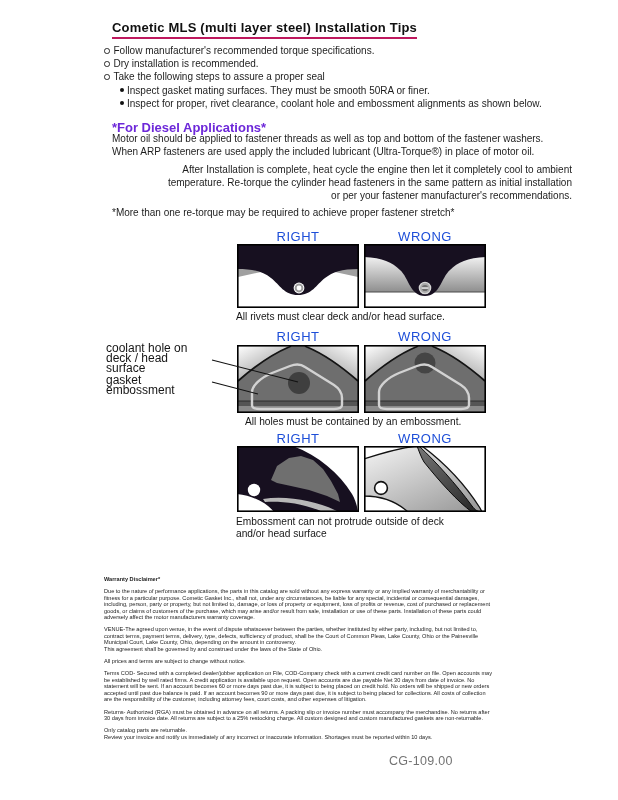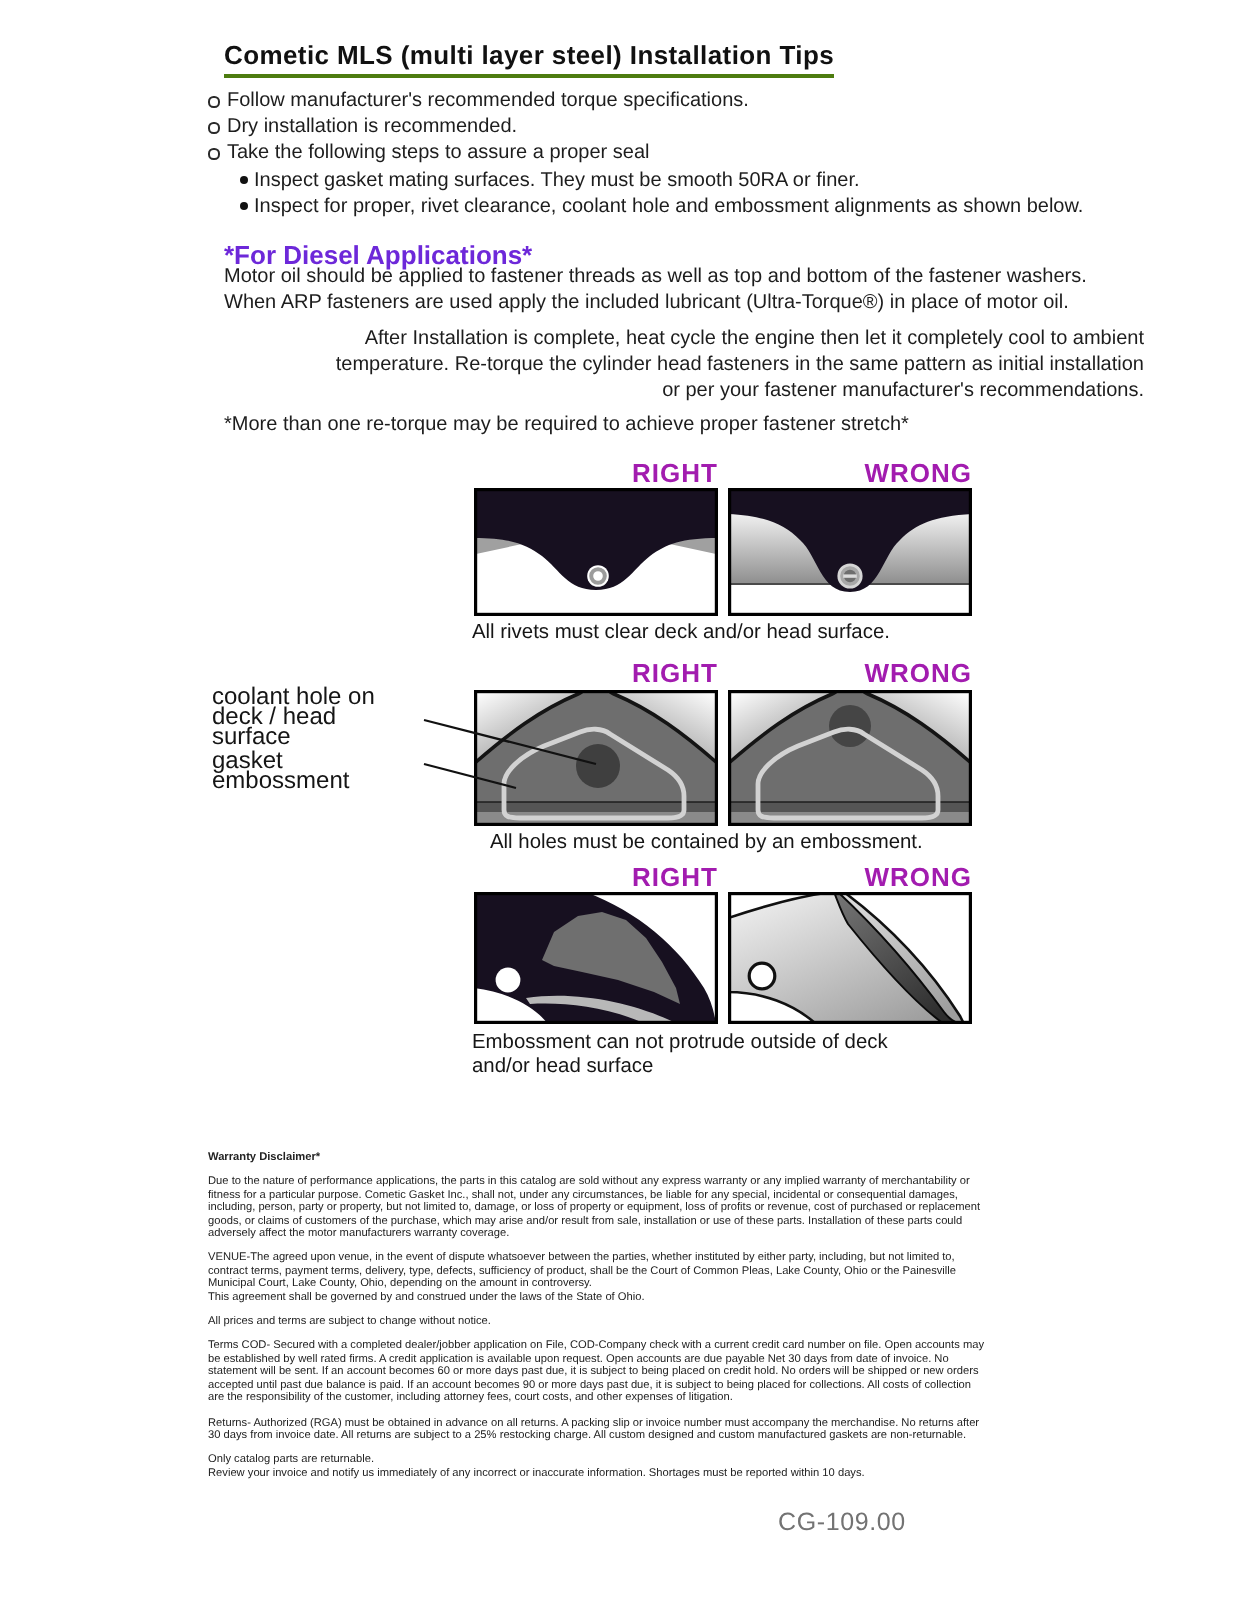--- a/index.html
+++ b/index.html
@@ -1,28 +1,28 @@
 <!DOCTYPE html>
 <html><head>
 <meta charset="utf-8">
 <style>
   html,body{margin:0;padding:0;background:#fff;}
   .page{position:relative;width:618px;height:800px;background:#ffffff;
         font-family:"Liberation Sans", sans-serif;color:#1d1d1d;overflow:hidden;}
   .title{position:absolute;left:112px;top:20px;margin:0;font-size:13px;font-weight:bold;
-         letter-spacing:.2px;color:#111;border-bottom:2px solid #4d7c0f;padding-bottom:2px;display:inline-block;}
+         letter-spacing:.2px;color:#111;border-bottom:2px solid #be185d;padding-bottom:2px;display:inline-block;}
   .bullets{position:absolute;left:104px;top:44px;width:440px;}
   .b-row{display:flex;font-size:10px;line-height:13.2px;color:#1d1d1d;}
   .b-row.sub{margin-left:16px;text-align:center;}
   .b-open{flex:none;width:3.5px;height:3.5px;border:1px solid #2a2a2a;border-radius:50%;margin:4px 4px 0 0;}
   .b-dot{flex:none;width:4px;height:4px;background:#111;border-radius:50%;margin:4.5px 3px 0 0;}
   .diesel-h{position:absolute;left:112px;top:120px;margin:0;font-size:13px;font-weight:bold;color:#6d28d9;}
   .para{position:absolute;left:112px;width:460px;font-size:10px;line-height:13.2px;white-space:pre-line;}
   .p1{top:132px;} .p2{top:163px;text-align:right;} .note{top:206px;}
-  .dlab{position:absolute;width:122px;text-align:right;font-size:13px;letter-spacing:.5px;color:#a21caf;font-weight:bold;}
+  .dlab{position:absolute;width:122px;text-align:center;font-size:13px;letter-spacing:.5px;color:#1d4ed8;}
   .dbox{position:absolute;display:block;}
   .dcap{position:absolute;font-size:10.2px;color:#161616;white-space:pre-line;line-height:11.5px;}
   .ann{position:absolute;left:106px;width:104px;text-align:left;font-size:12px;line-height:9.8px;
        color:#151515;white-space:pre-line;}
   .ann1{top:344px;} .ann2{top:376px;}
   .leaders{position:absolute;left:210px;top:352px;pointer-events:none;}
   .disc{position:absolute;left:104px;top:576px;width:418px;font-size:5.6px;line-height:6.4px;color:#232323;}
   .disc-h{font-weight:bold;margin:0 0 6px 0;}
   .disc-p{margin:0 0 6px 0;white-space:pre-line;}
   .pagenum{position:absolute;left:389px;top:754px;font-size:12.5px;letter-spacing:.3px;color:#737373;}

